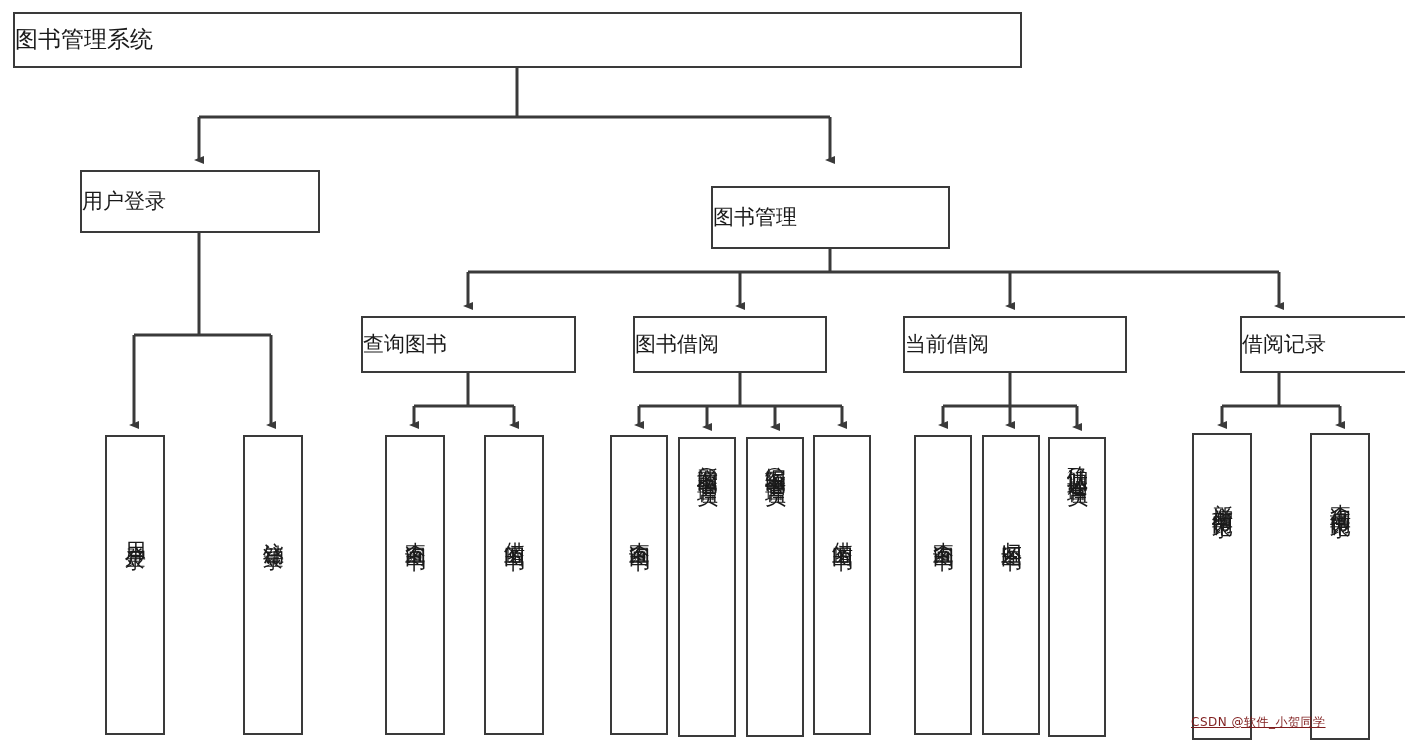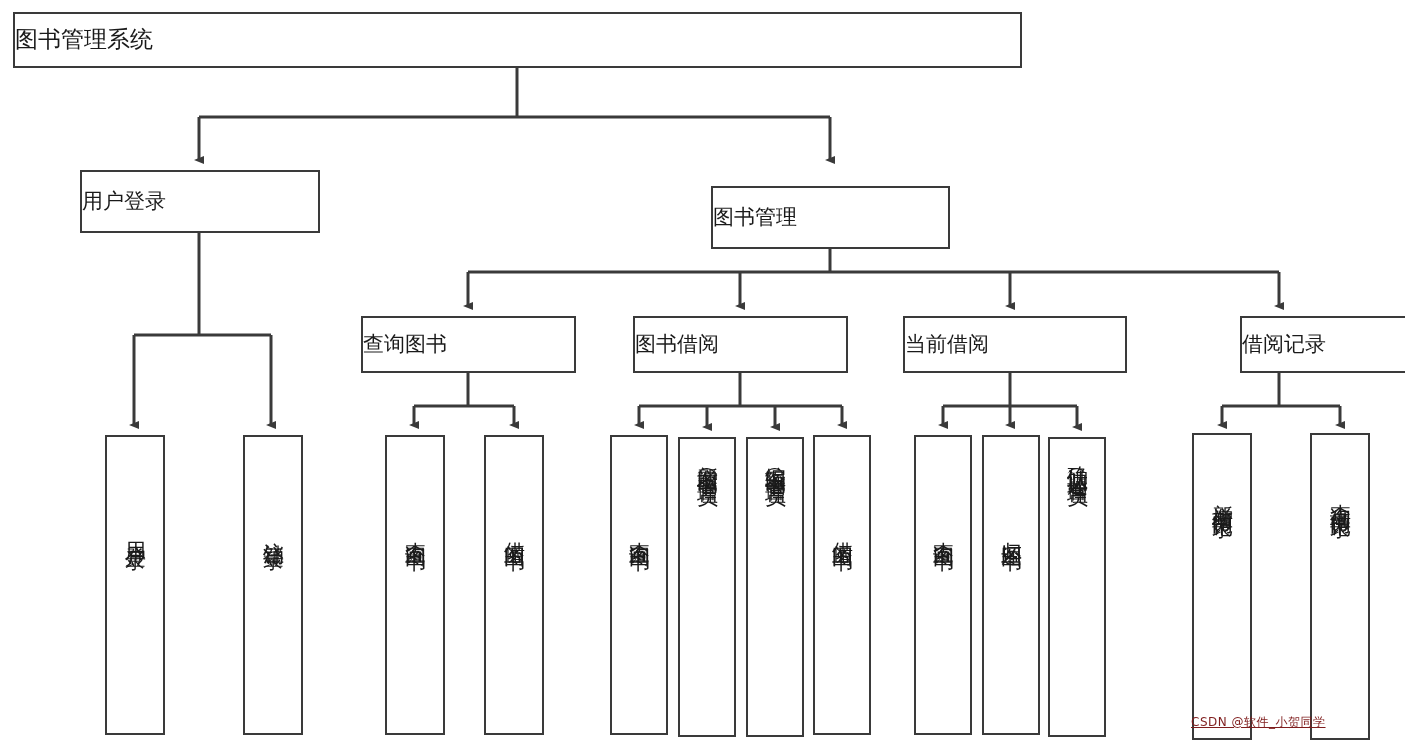--- a/index.html
+++ b/index.html
@@ -136,21 +136,21 @@
   <div class="node lvl2" style="left:80px; top:170px; width:240px; height:63px;">
     <span class="hlabel">用户登录</span>
   </div>
   <div class="node lvl2" style="left:711px; top:170px; width:239px; height:63px;margin-top:16px;">
     <span class="hlabel">图书管理</span>
   </div>
 
   <div class="node lvl3" style="left:361px; top:316px; width:215px; height:57px;">
     <span class="hlabel">查询图书</span>
   </div>
-  <div class="node lvl3" style="left:633px; top:316px; width:215px; height:57px;">
+  <div class="node lvl3" style="left:633px; top:316px; width:194px; height:57px;">
     <span class="hlabel">图书借阅</span>
   </div>
   <div class="node lvl3" style="left:903px; top:316px; width:224px; height:57px;">
     <span class="hlabel">当前借阅</span>
   </div>
   <div class="node lvl3" style="left:1240px; top:316px; width:215px; height:57px;">
     <span class="hlabel">借阅记录</span>
   </div>
 
   <div class="node leaf" style="left:105px; top:435px; width:60px; height:300px; padding-top:88px;">

